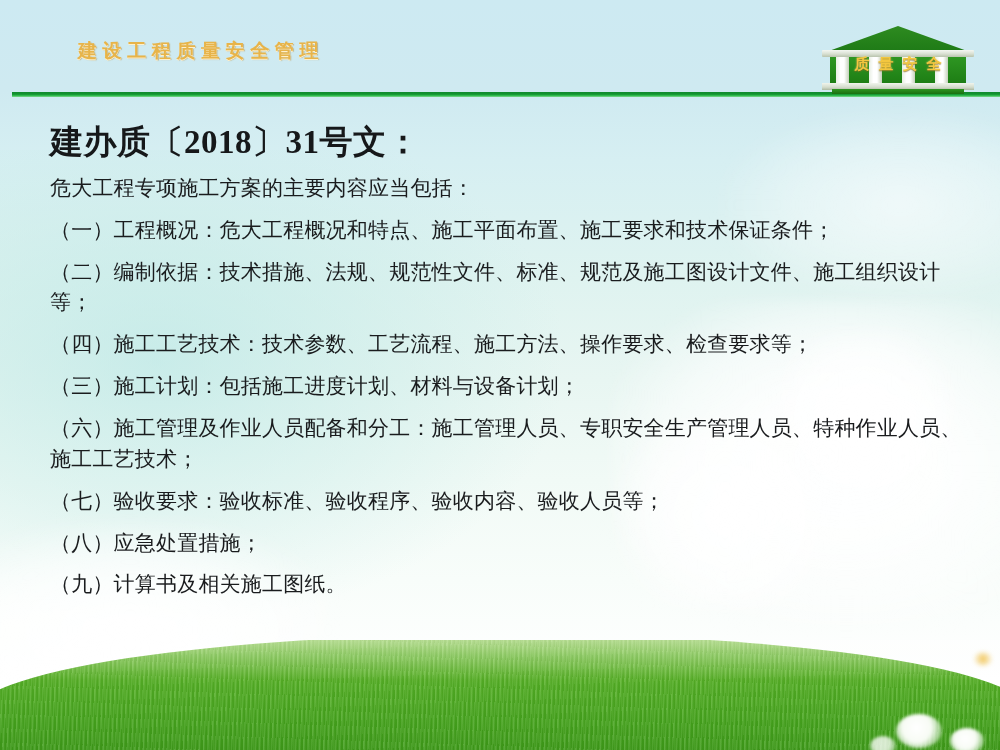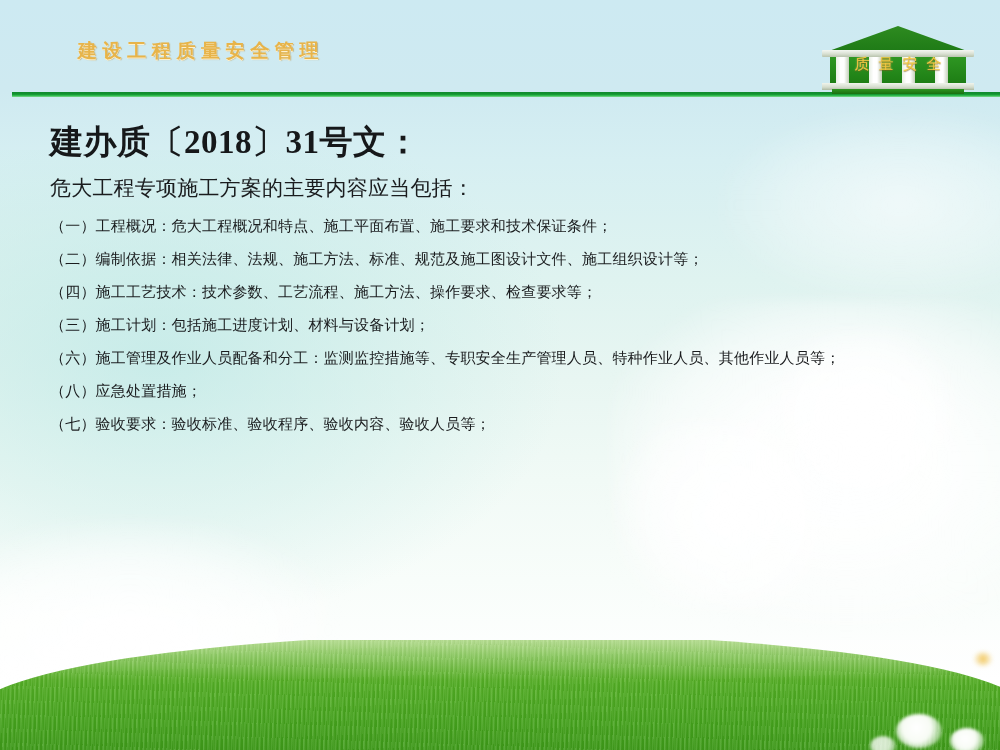--- a/index.html
+++ b/index.html
@@ -125,21 +125,21 @@
     background:linear-gradient(to bottom,#f0f4ec 0%,#d4dccc 60%,#aebaa3 100%);
   }
   .logo-base {
     position:absolute; left:14px; top:63px; width:132px; height:5px;
     background:linear-gradient(to bottom,#2e9622 0%,#1a7011 100%);
   }
   .logo-text {
     position:absolute; left:0; top:0; width:160px; height:68px;
     display:flex; align-items:center; justify-content:center;
     font-family:"Liberation Sans","DejaVu Sans",sans-serif;
-    font-weight:normal; font-size:15px; letter-spacing:9px;
+    font-weight:bold; font-size:15px; letter-spacing:9px;
     padding-left:9px; padding-top:9px;
     color:#f2c63f;
     text-shadow:0 1px 1px rgba(90,60,0,.55), 0 0 2px rgba(255,230,140,.8);
   }
 
   
   .content {
     position:absolute; left:0; top:96px; width:1000px; height:600px;
     padding:18px 38px 0 50px;
   }
@@ -147,21 +147,21 @@
     font-family:"Liberation Serif","DejaVu Serif",serif;
     font-weight:bold; font-size:33px; line-height:1.25;
     color:#16181a; letter-spacing:.5px;
     margin:8px 0 10px 0;
   }
   .lead {
     font-size:21px; line-height:1.45; color:#1a1c1e;
     margin:0 0 11px 0; letter-spacing:.2px;
   }
   .clause {
-    font-size:15px; line-height:1.47; color:#1a1c1e;
+    font-size:21px; line-height:1.47; color:#1a1c1e;
     margin:0 0 11px 0; letter-spacing:.2px;
     text-indent:0;
   }
 
   
   .grass-wrap {
     position:absolute; left:0; bottom:0; width:1000px; height:110px;
     overflow:hidden;
   }
   .grass {
@@ -238,26 +238,27 @@
       <div class="logo-text">质量安全</div>
     </div>
   </div>
 
   <div class="content">
     <div class="doc-title">建办质〔2018〕31号文：</div>
 
     <p class="lead">危大工程专项施工方案的主要内容应当包括：</p>
 
     <p class="clause">（一）工程概况：危大工程概况和特点、施工平面布置、施工要求和技术保证条件；</p>
-    <p class="clause">（二）编制依据：相关法律、法规、施工方法、标准、规范及施工图设计文件、施工组织设计等；</p>
+    <p class="clause">（二）编制依据：技术措施、法规、规范性文件、标准、规范及施工图设计文件、施工组织设计等；</p>
     <p class="clause">（四）施工工艺技术：技术参数、工艺流程、施工方法、操作要求、检查要求等；</p>
     <p class="clause">（三）施工计划：包括施工进度计划、材料与设备计划；</p>
-    <p class="clause">（六）施工管理及作业人员配备和分工：监测监控措施等、专职安全生产管理人员、特种作业人员、其他作业人员等；</p>
+    <p class="clause">（六）施工管理及作业人员配备和分工：施工管理人员、专职安全生产管理人员、特种作业人员、施工工艺技术；</p>
+    <p class="clause">（七）验收要求：验收标准、验收程序、验收内容、验收人员等；</p>
     <p class="clause">（八）应急处置措施；</p>
-    <p class="clause">（七）验收要求：验收标准、验收程序、验收内容、验收人员等；</p>
+    <p class="clause">（九）计算书及相关施工图纸。</p>
   </div>
 
   <div class="grass-wrap">
     <div class="grass">
       <div class="grass-tex"></div>
       <div class="grass-haze"></div>
     </div>
     <div class="spark"></div>
     <div class="flower f1"></div>
     <div class="flower f2"></div>

